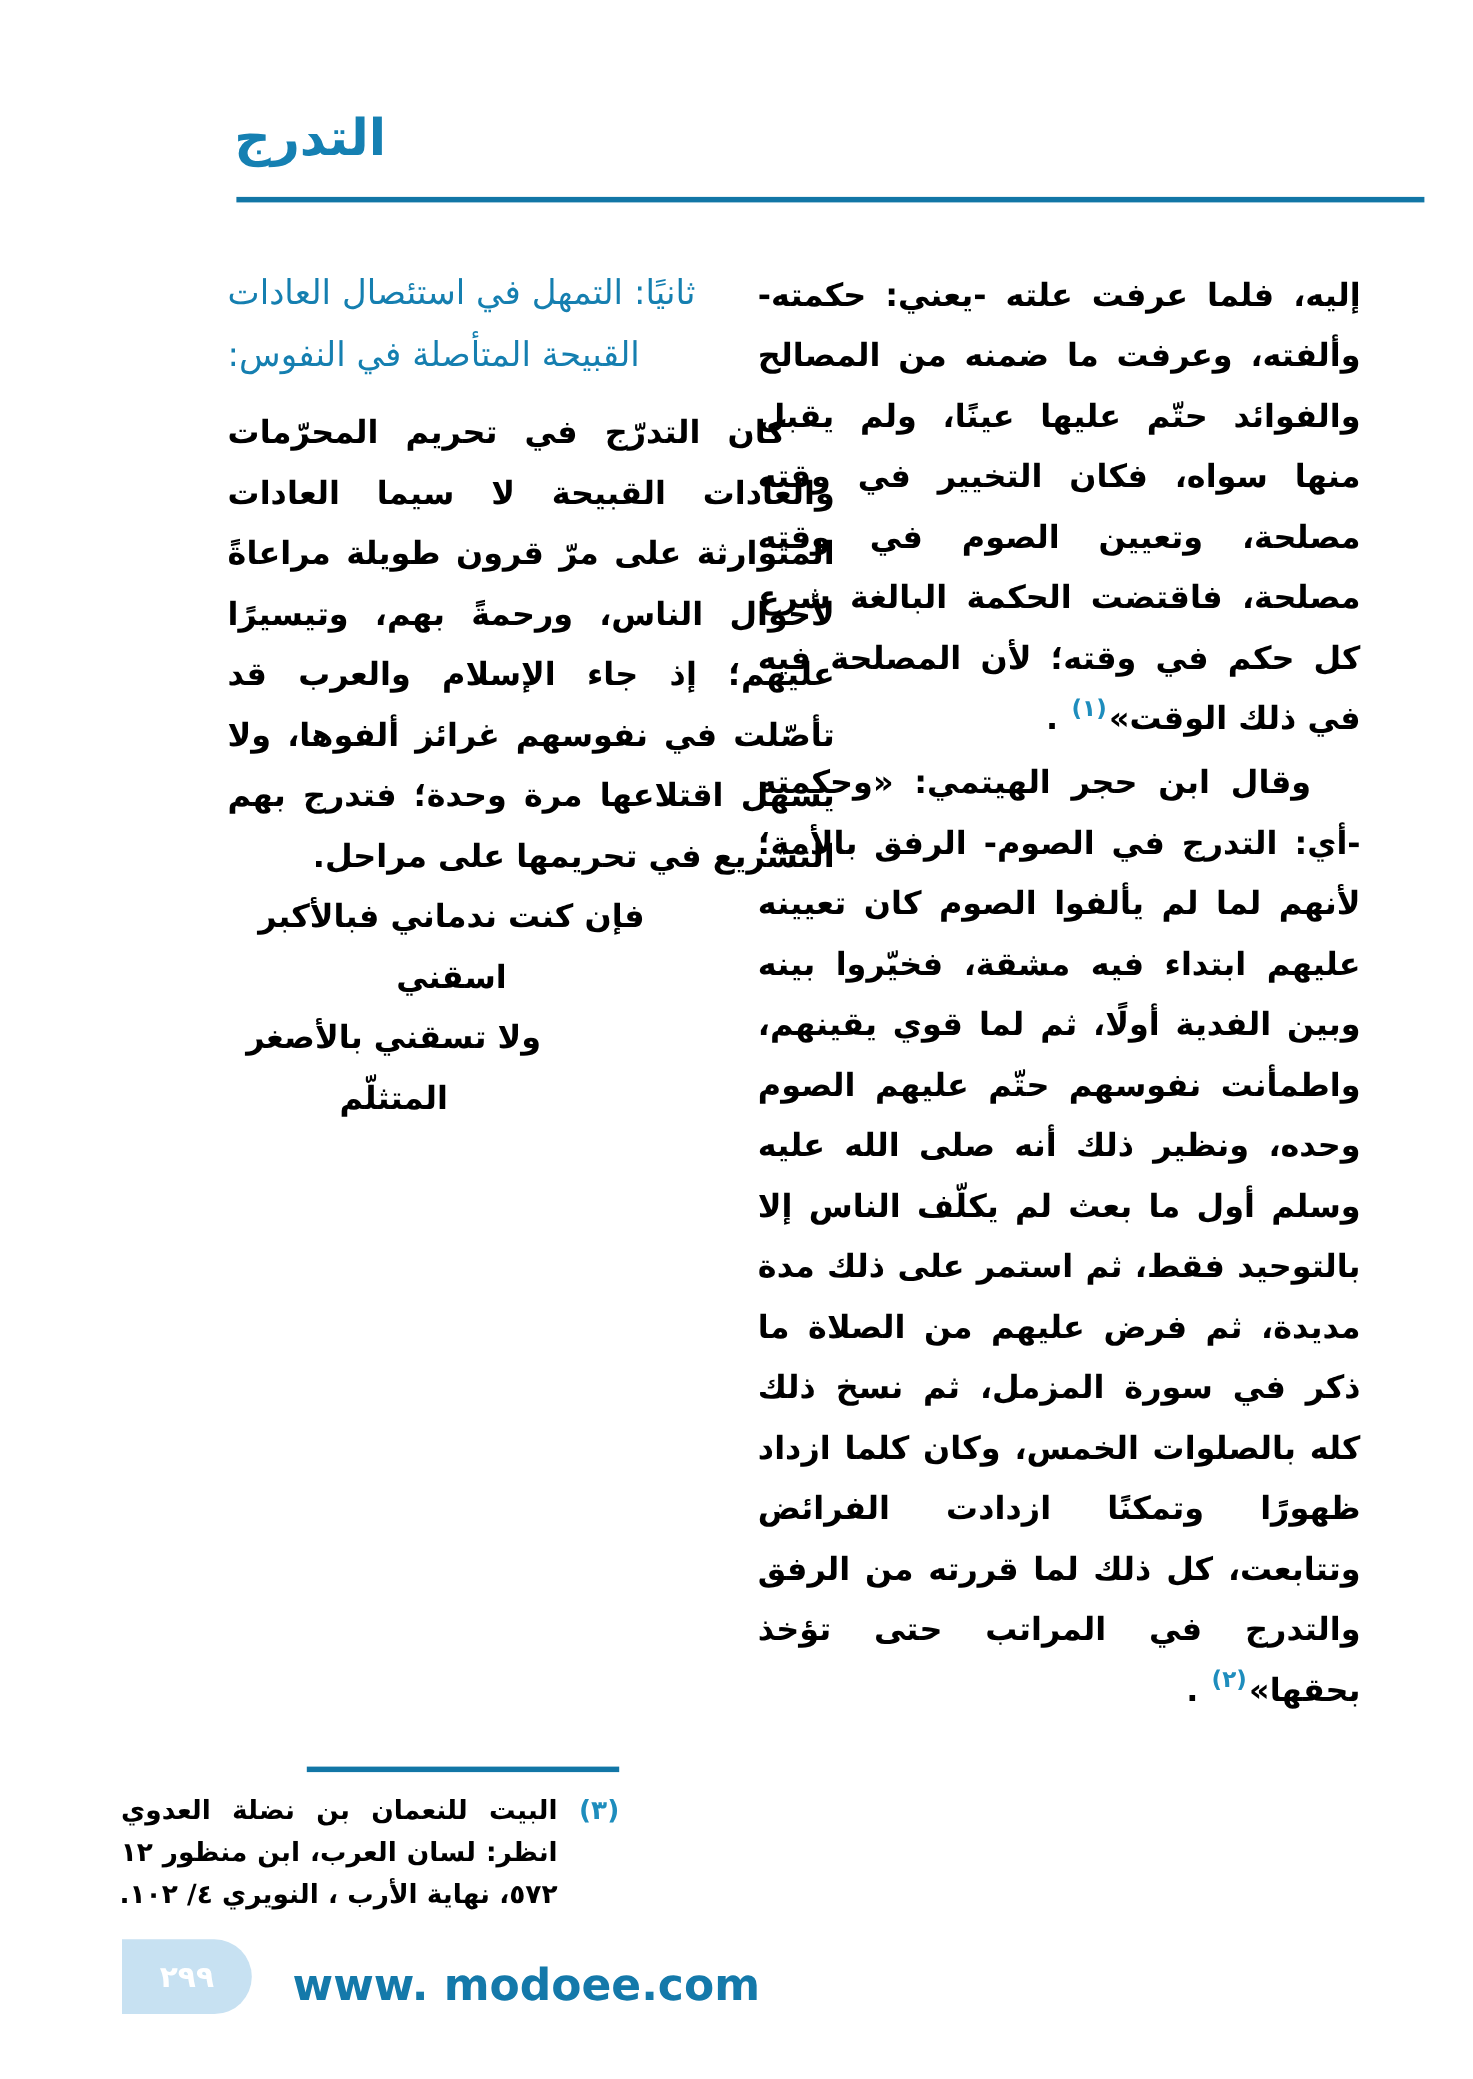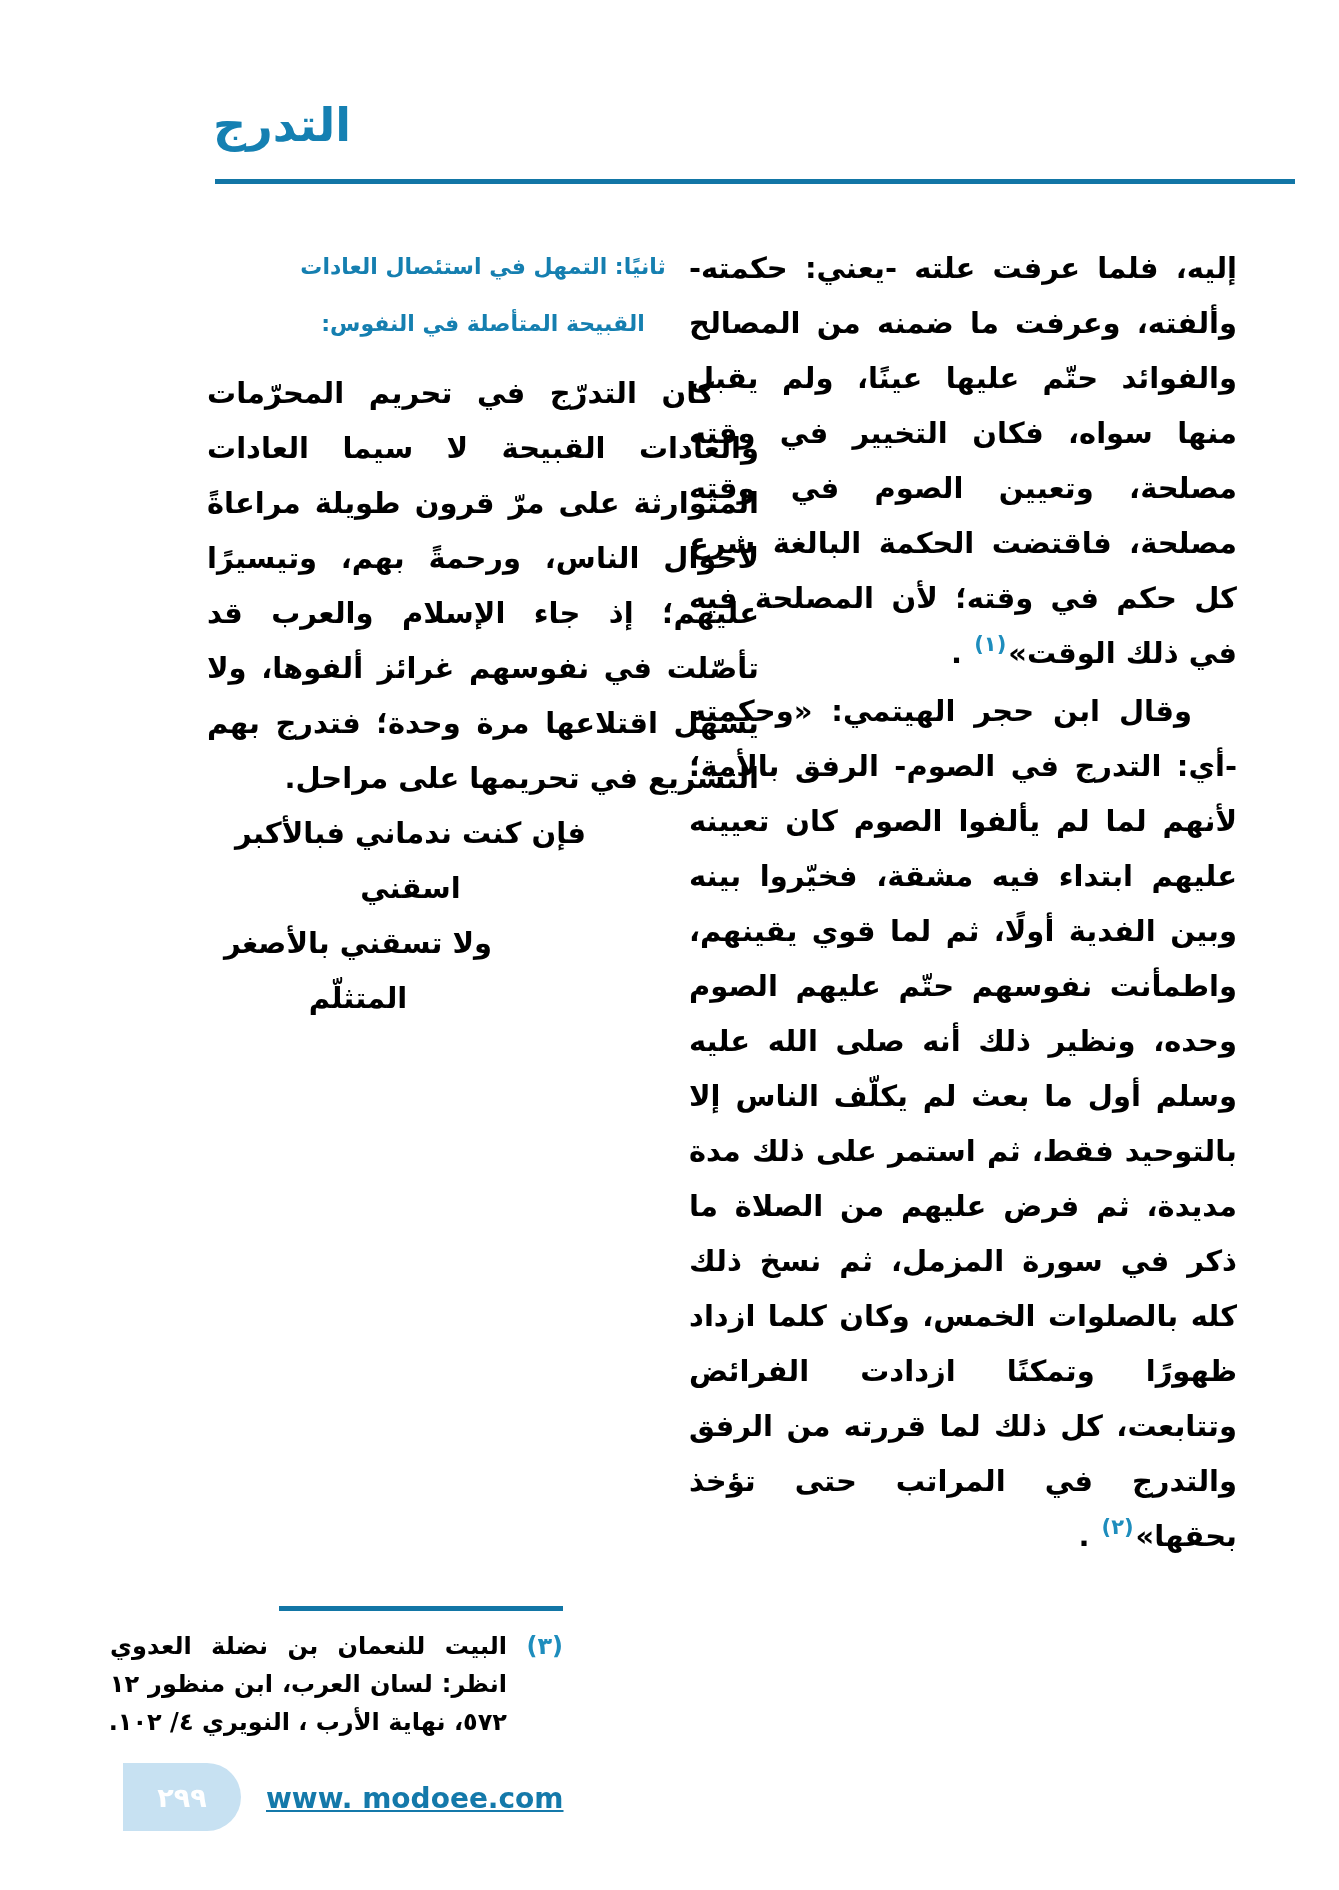--- a/index.html
+++ b/index.html
@@ -28,22 +28,22 @@
   .body-par{
     margin:0;
     font-size:29px;font-weight:bold;color:#000;
     line-height:55px;
     text-align:justify;
     text-indent:45px;
   }
   .no-indent{text-indent:0;}
   .section-heading{
     margin:0 0 14px 0;
-    font-size:22px;font-weight:bold;color:#157fb0;
-    line-height:57px;text-align:center;
+    font-size:31px;font-weight:normal;color:#157fb0;
+    line-height:57px;text-align:left;
   }
   .section-heading .hl{display:block;}
   .fn-ref{
     color:#1e8dbd;font-weight:bold;
     font-size:21px;position:relative;top:-12px;
     padding:0 2px;
   }
   .verse{
     font-size:29px;font-weight:bold;color:#000;
     line-height:55px;text-align:center;
@@ -55,31 +55,31 @@
   .fn-rule{height:5px;width:284px;background:#1276a6;margin-bottom:16px;}
   .fn{
     margin:0;line-height:38px;text-align:justify;
     padding-right:56px;text-indent:-56px;
   }
   .fn-marker{color:#1e8dbd;}
   .fn-left{right:776px;top:1606px;width:462px;}
   .fn-right{right:247px;top:1606px;width:500px;}
   
   .page-number-pill{
-    position:absolute;left:12px;top:1763px;width:118px;height:68px;
+    position:absolute;left:0;top:1763px;width:118px;height:68px;
     background:#c7e1f2;border-radius:0 42px 42px 0;
     display:flex;align-items:center;justify-content:center;
   }
   .page-number-pill span{
     color:#ffffff;font-size:27px;font-weight:bold;letter-spacing:4px;
   }
   .site-url{
     position:absolute;left:155px;top:1782px;
     direction:ltr;unicode-bidi:embed;
-    font-size:28px;color:#1479aa;font-weight:bold;text-decoration:underline;
+    font-size:40px;color:#1479aa;font-weight:bold;
   }
 </style>
 </head>
 <body>
 
 <div class="page">
 
   <div class="page-header-title">التدرج</div>
   <div class="header-rule"></div>
 

